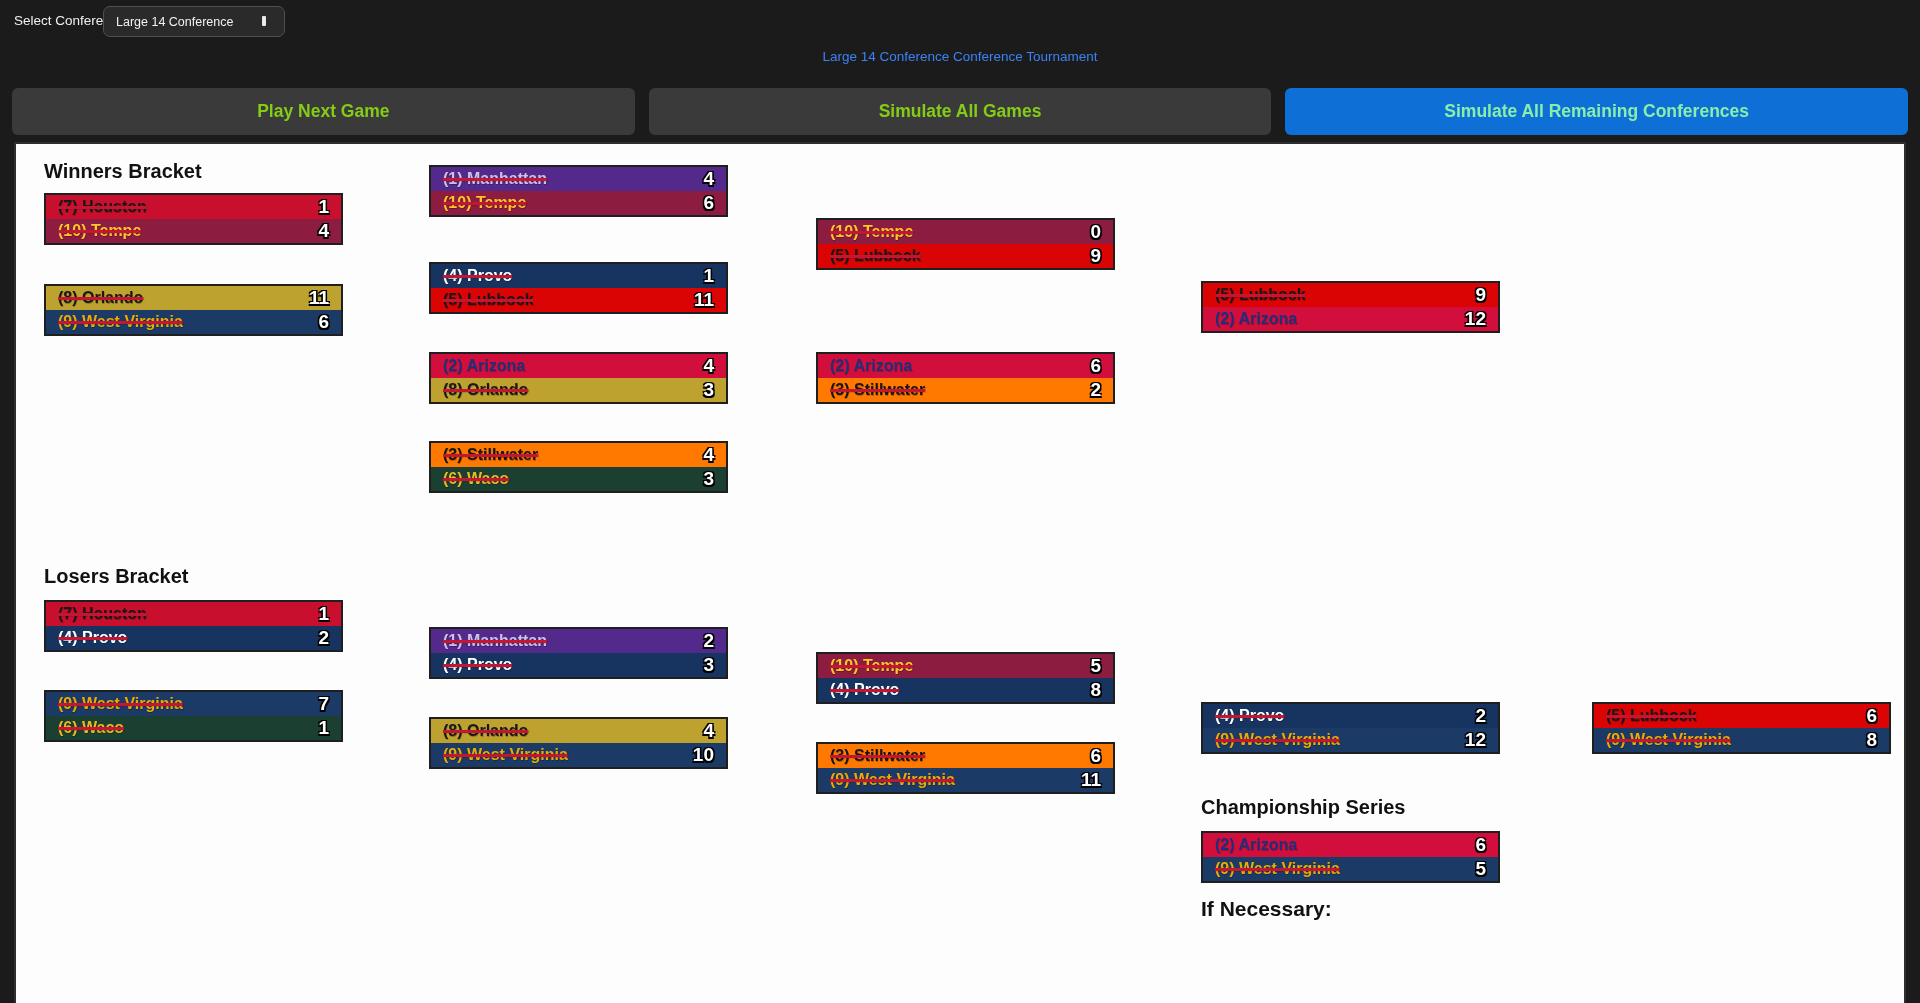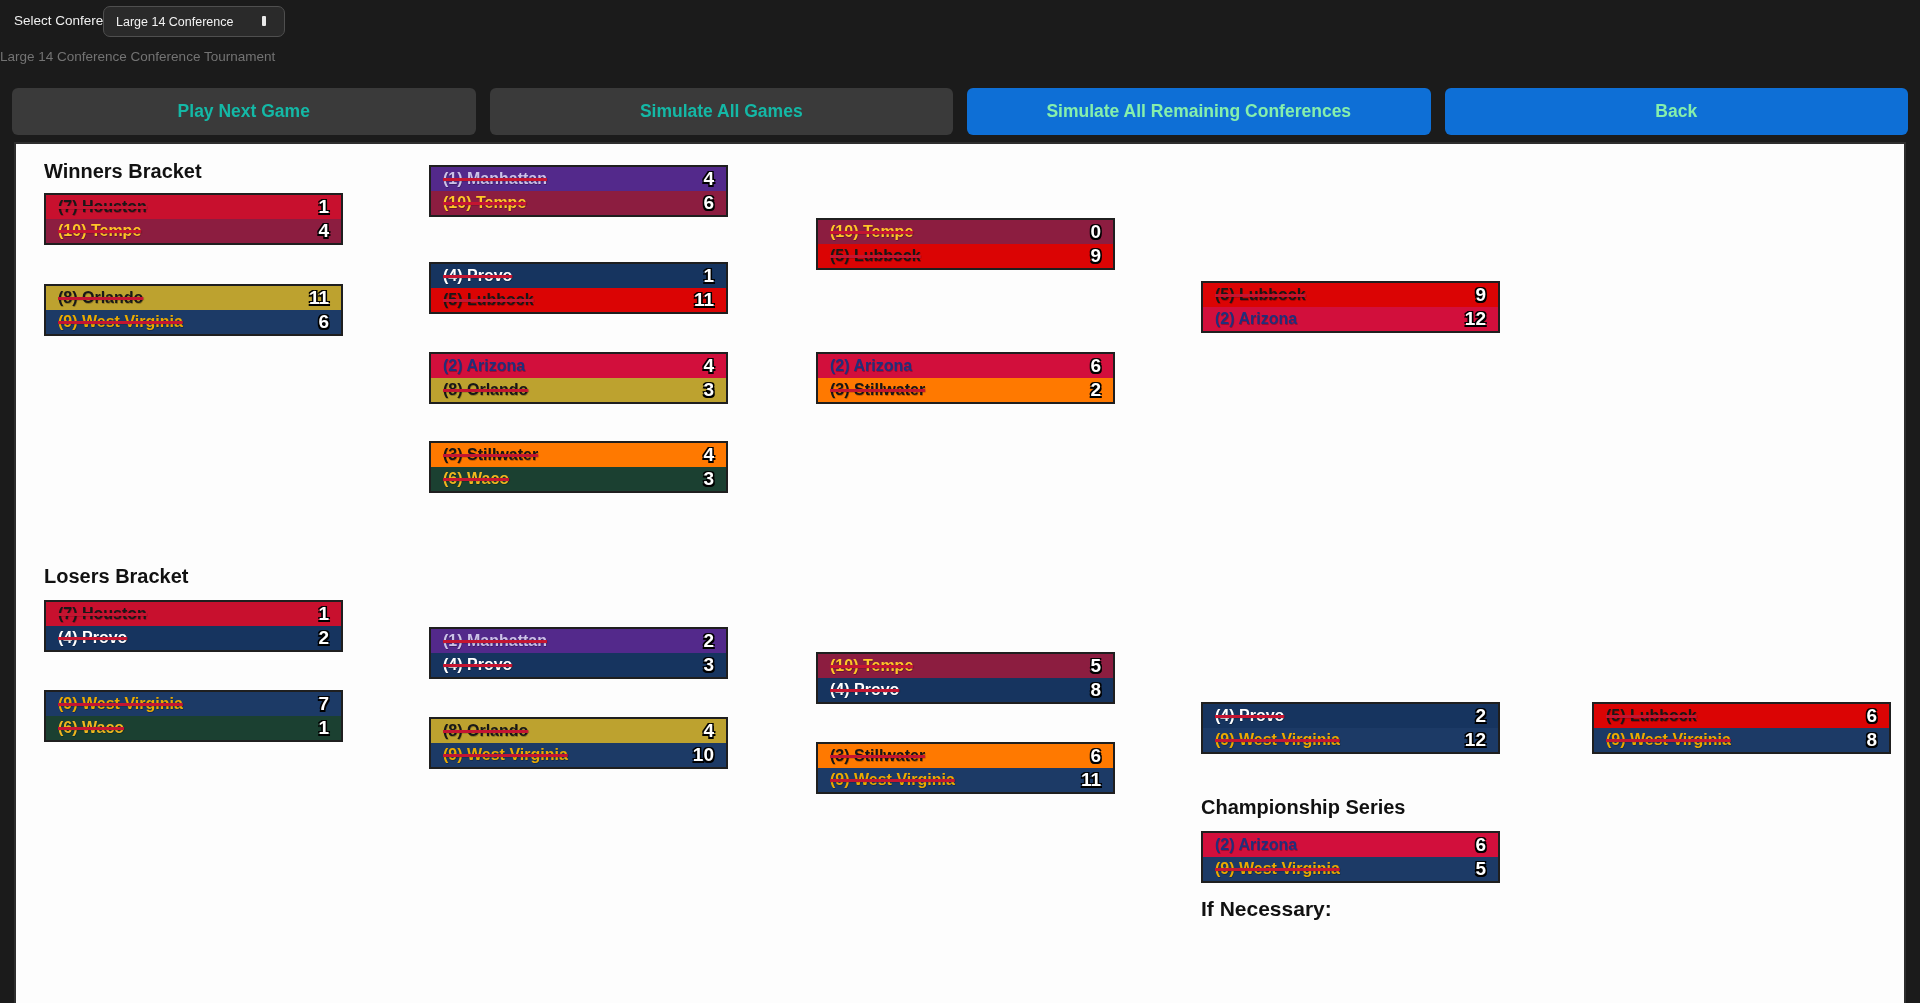--- a/index.html
+++ b/index.html
@@ -6,27 +6,27 @@
   .app{position:relative;width:1920px;height:1003px;background:#1b1b1b;overflow:hidden;}
 
   
   .topbar{position:absolute;left:0;top:0;width:1920px;height:44px;}
   .select-label{position:absolute;left:14px;top:13px;color:#f0f0f0;font-size:13.5px;}
   .dropdown{position:absolute;left:103px;top:6px;width:182px;height:31px;background:#2a2a2a;
             border:1px solid #4f4f4f;border-radius:7px;color:#f2f2f2;font-size:12.5px;
             display:flex;align-items:center;padding:0 12px;box-sizing:border-box;cursor:pointer;}
   .dropdown .caret{position:absolute;right:18px;top:9px;width:4px;height:10px;background:#e8e8e8;border-radius:1px;}
 
-  .app-title{position:absolute;left:0;top:44px;width:1920px;color:#737373;font-size:13.5px;line-height:26px;}
+  .app-title{position:absolute;left:0;top:44px;width:1920px;text-align:center;color:#3b82f6;font-size:13.5px;line-height:26px;}
 
   
   .toolbar{position:absolute;left:12px;top:88px;width:1896px;height:47px;display:flex;gap:14px;}
   .btn{flex:1;border:none;border-radius:6px;font-family:"Liberation Sans",sans-serif;
        font-size:17.5px;font-weight:bold;cursor:pointer;}
-  .btn.disabled{background:#3a3a3a;color:#14b8a6;}
+  .btn.disabled{background:#3a3a3a;color:#84cc16;}
   .btn.primary{background:#0e6fd6;color:#86efac;}
 
   
   .panel{position:absolute;left:14px;top:142px;width:1892px;height:941px;background:#fdfdfd;
          border:2px solid #2e2e2e;box-sizing:border-box;text-decoration:underline;}
 
   .heading{position:absolute;color:#111;font-weight:bold;font-size:20px;}
   #h-winners{left:28px;top:16px;}
   #h-losers{left:28px;top:421px;}
   #h-champ{left:1185px;top:652px;}
@@ -67,21 +67,20 @@
       <span class="caret"></span>
     </div>
   </div>
 
   <div class="app-title">Large 14 Conference Conference Tournament</div>
 
   <div class="toolbar">
     <button class="btn disabled">Play Next Game</button>
     <button class="btn disabled">Simulate All Games</button>
     <button class="btn primary">Simulate All Remaining Conferences</button>
-    <button class="btn primary">Back</button>
   </div>
 
   <div class="panel">
     <div class="heading" id="h-winners">Winners Bracket</div>
     <div class="heading" id="h-losers">Losers Bracket</div>
     <div class="heading" id="h-champ">Championship Series</div>
     <div class="heading" id="h-ifnec">If Necessary:</div>
   <div class="game" id="g-w1">
         <div class="team-row" style="background: rgb(200, 16, 46);">
           <span class="team-name struck" style="color: rgb(24, 24, 24);">(7) Houston</span>

